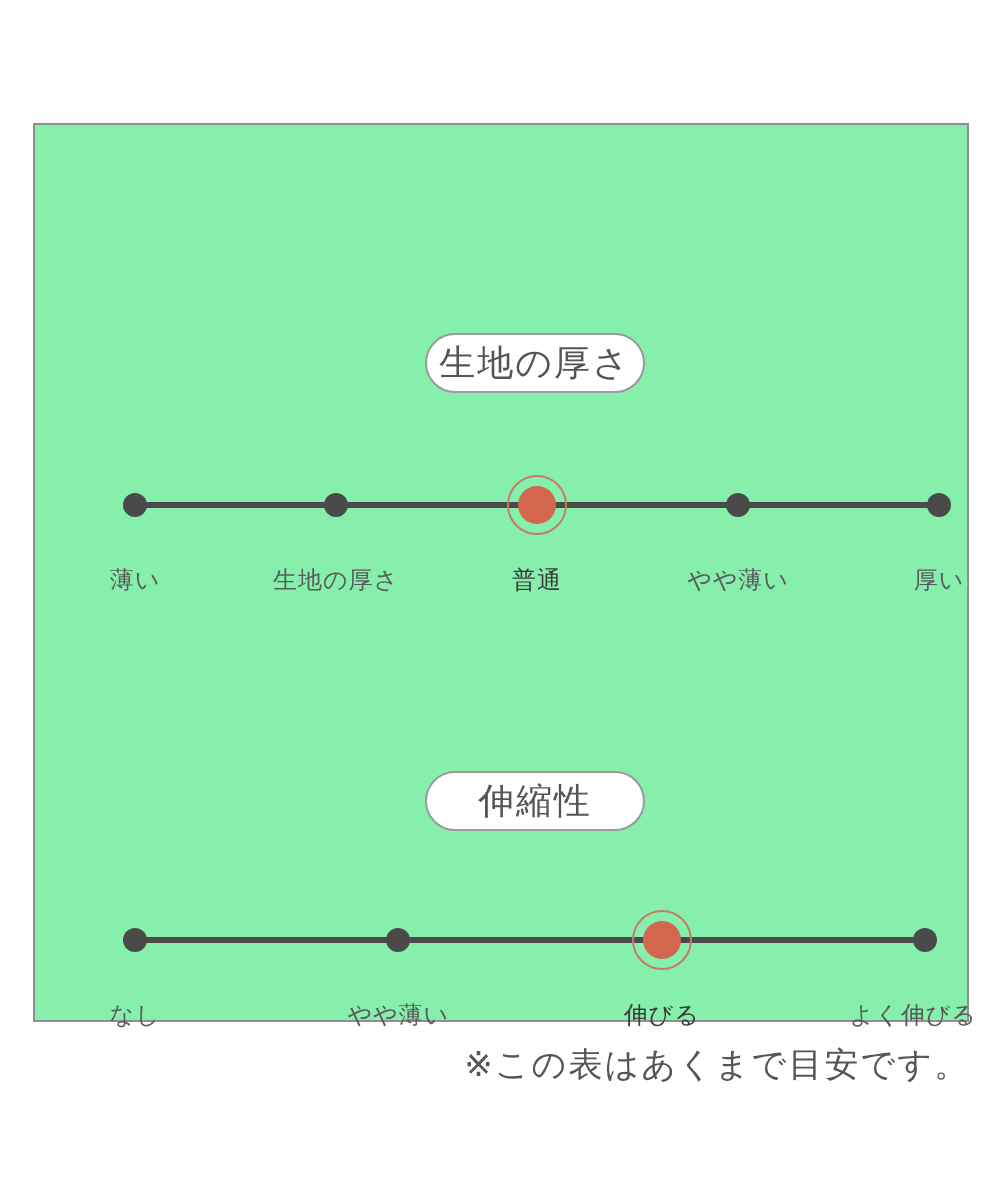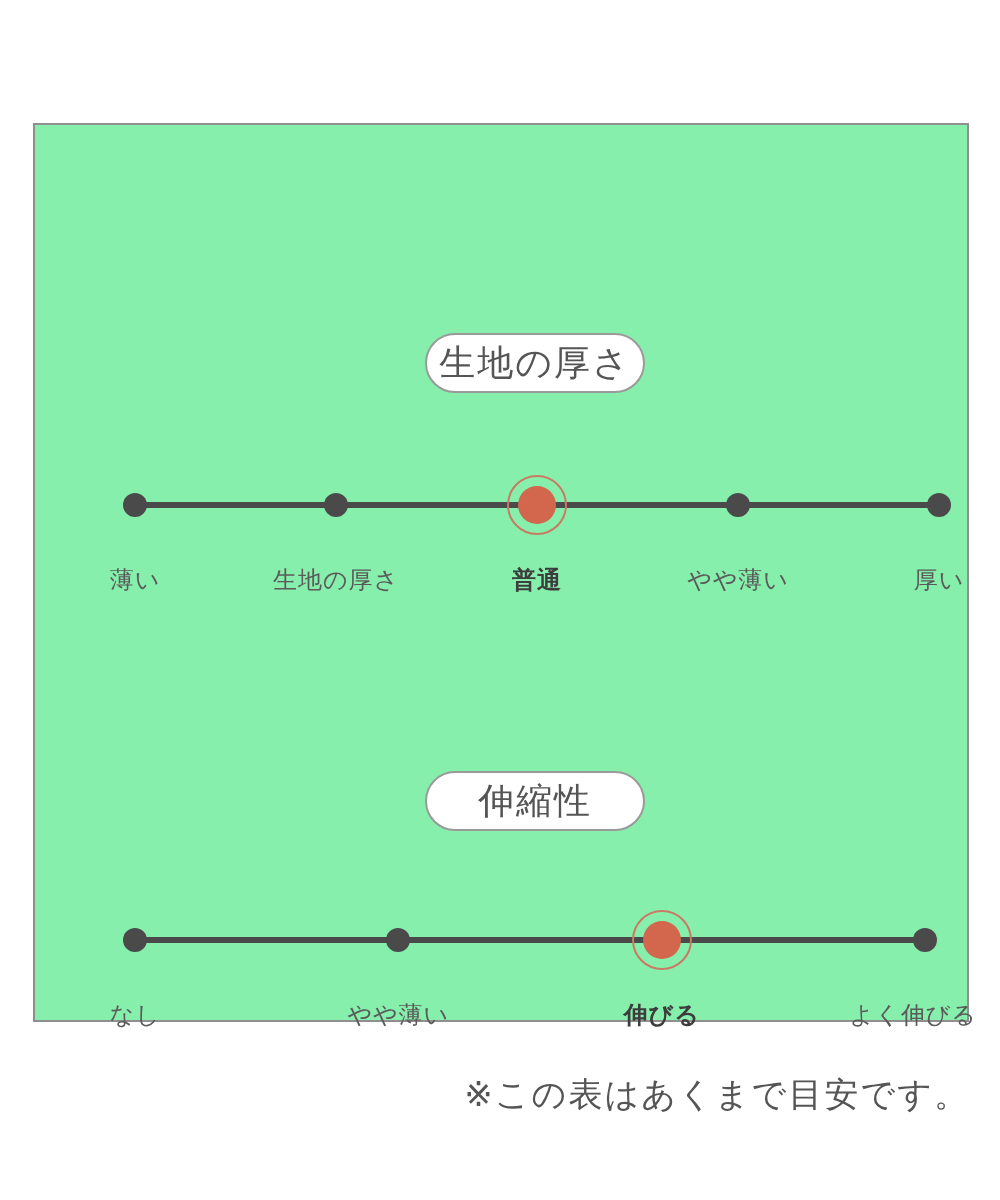--- a/index.html
+++ b/index.html
@@ -101,27 +101,27 @@
     top: 0;
     transform: translateX(-50%);
     font-size: 24px;
     line-height: 1;
     color: #5a5a5a;
     font-weight: 500;
     white-space: nowrap;
     letter-spacing: 1px;
   }
   .lbl.selected {
-    font-weight: 700;
+    font-weight: 400;
     color: #3d3d3d;
   }
 
   .footnote {
     position: absolute;
-    top: 1076px;
+    top: 1046px;
     right: 30px;
     font-size: 34px;
     line-height: 1.1;
     letter-spacing: 2px;
     color: #555555;
     font-weight: 500;
     white-space: nowrap;
   }
 </style>
 </head>

